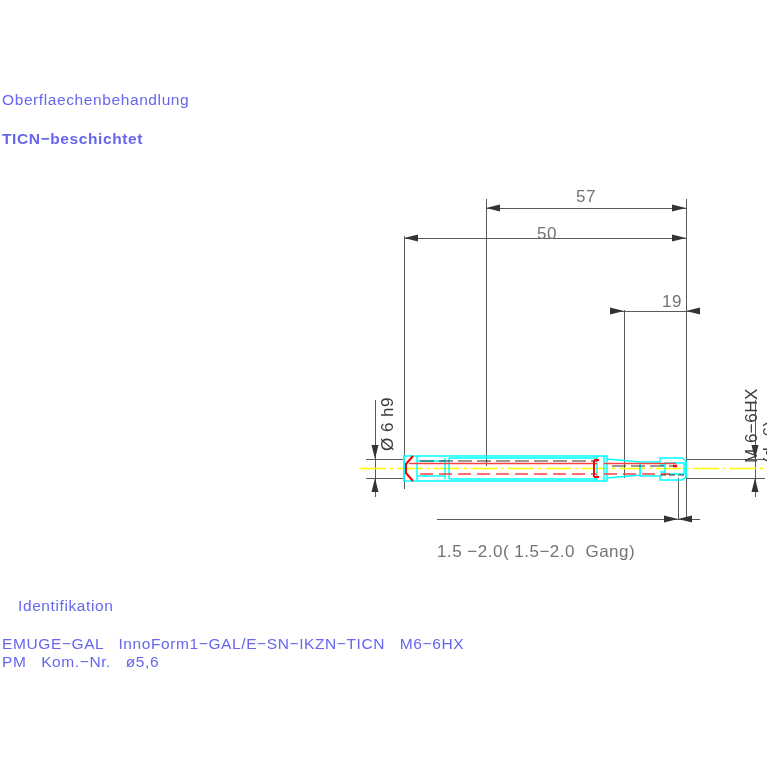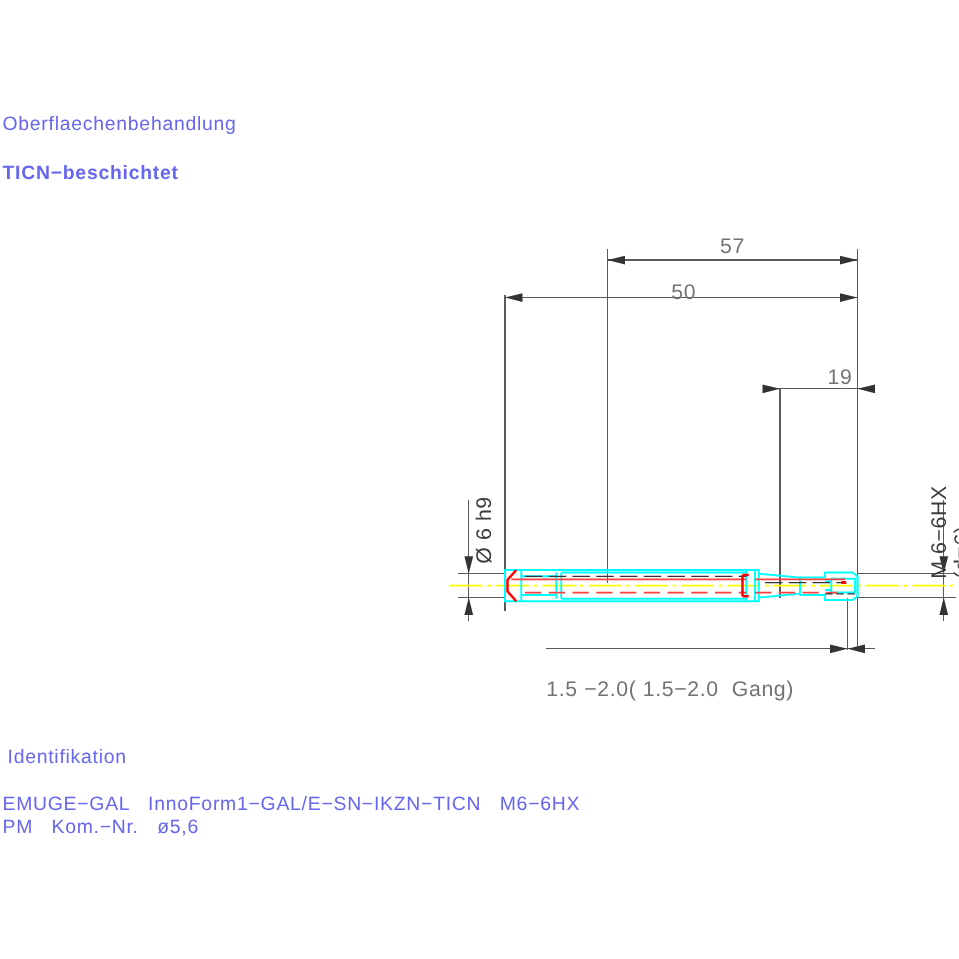--- a/index.html
+++ b/index.html
@@ -25,21 +25,21 @@
     position: absolute;
     color: #6666ee;
     font-family: "Liberation Sans", sans-serif;
     font-size: 15.5px;
     letter-spacing: 0.6px;
     white-space: pre;
     font-weight: 400;
   }
   #note-surface-title { left: 2px; top: 91px; }
   #note-surface-value { left: 2px; top: 130px; font-weight: bold; }
-  #note-ident-title   { left: 6px; top: 597px; }
+  #note-ident-title   { left: 18px; top: 597px; }
   #note-ident-line1   { left: 2px; top: 635px; }
   #note-ident-line2   { left: 2px; top: 653px; }
 
   .dim-text {
     position: absolute;
     color: #737373;
     font-family: "Liberation Sans", sans-serif;
     font-size: 17px;
     white-space: pre;
     letter-spacing: 0.5px;

